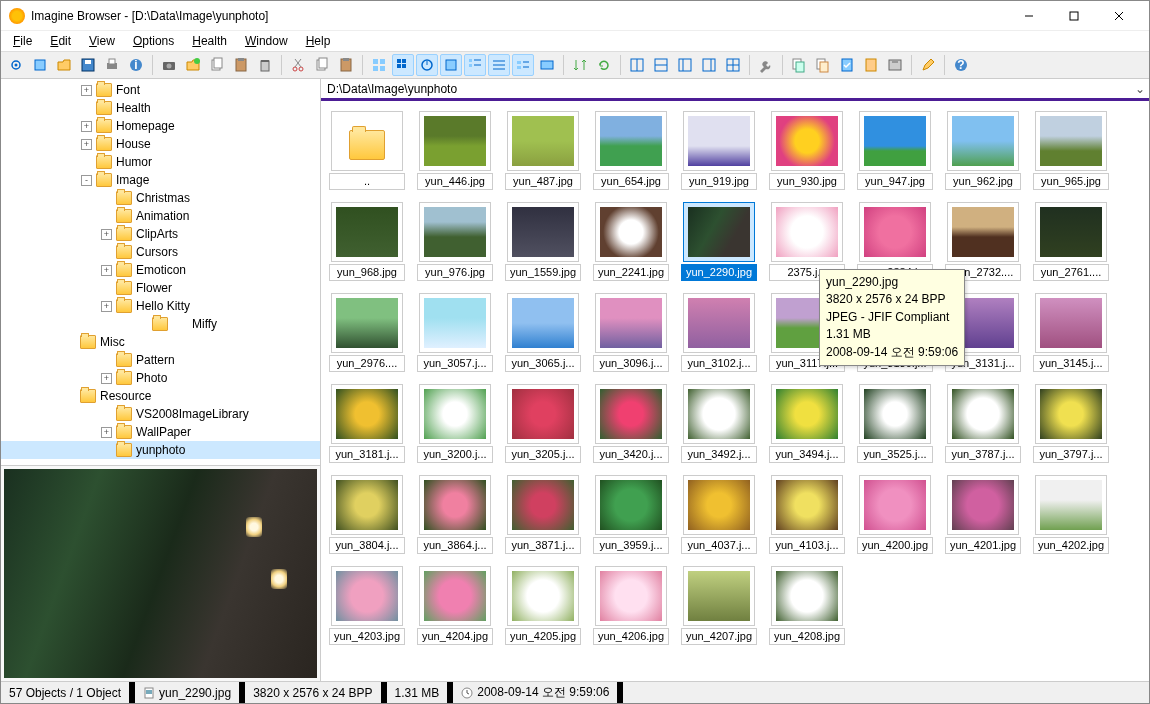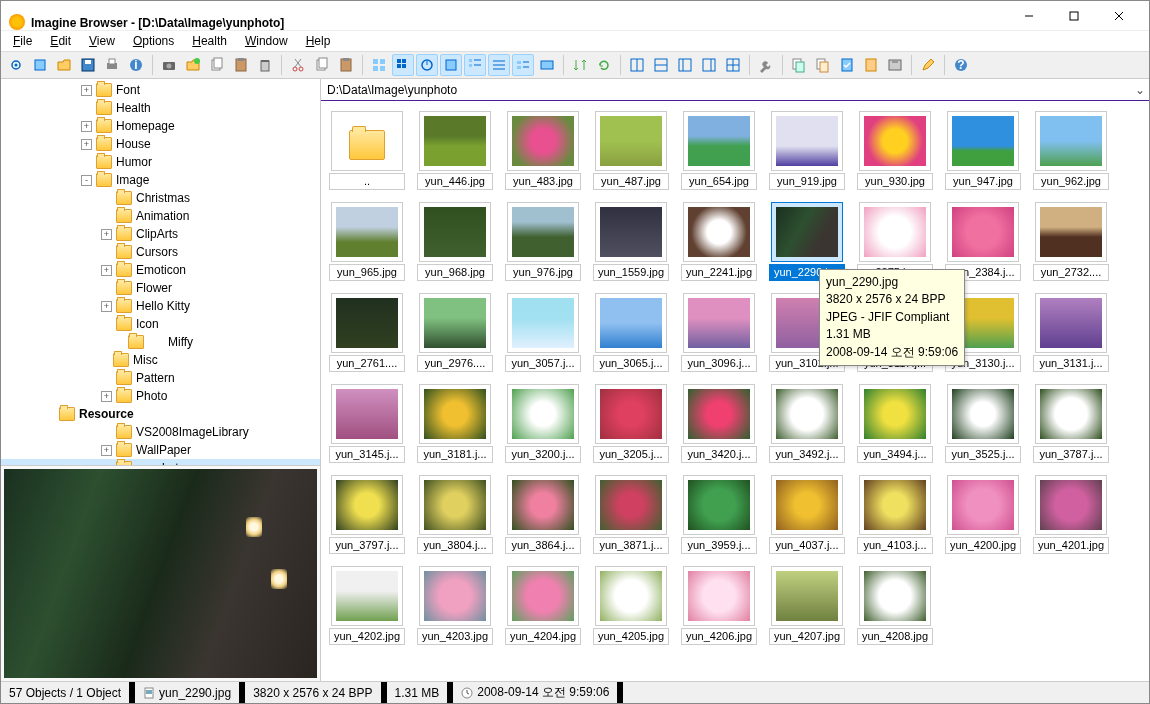--- a/index.html
+++ b/index.html
@@ -1,18 +1,18 @@
 <!DOCTYPE html>
 <html><head>
 <meta charset="utf-8">
 <style>
 * { margin: 0; padding: 0; box-sizing: border-box; font-family: "Segoe UI", Tahoma, sans-serif; font-size: 12px; }
 body { background: #fff; overflow: hidden; }
 .window { width: 1150px; height: 704px; display: flex; flex-direction: column; border: 1px solid #888; }
-.titlebar { height: 30px; background: #fff; display: flex; align-items: flex-end; padding: 0 8px; border-bottom: 1px solid #eee; font-weight: bold; }
+.titlebar { height: 30px; background: #fff; display: flex; align-items: center; padding: 0 8px; border-bottom: 1px solid #eee; }
 .titlebar .icon { width: 16px; height: 16px; background: radial-gradient(circle, #ffc107 40%, #ff9800 70%); border-radius: 50%; margin-right: 6px; }
 .titlebar .title { flex: 1; font-size: 12px; }
 .winbtns { display: flex; gap: 0; }
 .winbtn { width: 45px; height: 28px; display: flex; align-items: center; justify-content: center; cursor: pointer; }
 .menubar { height: 20px; display: flex; align-items: center; padding: 0 4px; gap: 2px; }
 .menuitem { padding: 2px 8px; cursor: pointer; }
 .menuitem:first-letter { text-decoration: underline; }
 .toolbar { height: 28px; background: #f0f0f0; border-top: 1px solid #ddd; border-bottom: 1px solid #ccc; display: flex; align-items: center; padding: 0 4px; gap: 2px; }
 .tbtn { width: 22px; height: 22px; display: flex; align-items: center; justify-content: center; cursor: pointer; border: 1px solid transparent; border-radius: 2px; }
 .tbtn.active { background: #cce8ff; border-color: #99d1ff; }
@@ -25,21 +25,21 @@
 .tree-row.selected { background: #cce8ff; }
 .tree-exp { width: 11px; height: 11px; border: 1px solid #999; display: flex; align-items: center; justify-content: center; font-size: 9px; line-height: 1; margin-right: 4px; background: #fff; color: #555; }
 .tree-exp.hidden { visibility: hidden; }
 .tree-fold { width: 16px; height: 14px; background: linear-gradient(#ffe79c, #ffc83d); border: 1px solid #e0a030; border-radius: 1px; margin-right: 4px; position: relative; }
 .tree-fold::before { content:""; position:absolute; top:-3px; left:0; width:6px; height:3px; background:#ffe79c; border:1px solid #e0a030; border-bottom:none; border-radius:1px 1px 0 0;}
 .tree-label { font-size: 12px; }
 .preview { height: 216px; border-top: 1px solid #ccc; background: #f8f8f8; padding: 3px; }
 .preview-img { width: 100%; height: 100%; background: linear-gradient(110deg, #1a3020 0%, #2d5030 25%, #1a2a1a 50%, #3a3530 70%, #2a2520 100%); position: relative; }
 .lamp { position: absolute; width: 16px; height: 20px; background: radial-gradient(circle, #fff8e0 30%, #f0d080 60%, transparent); border-radius: 3px; }
 .right { flex: 1; display: flex; flex-direction: column; overflow: hidden; }
-.pathbar { height: 22px; border-bottom: 1px solid #4c1d95; display: flex; align-items: center; padding: 0 6px; background: #fff; position:relative; }
+.pathbar { height: 22px; border-bottom: 3px solid #4c1d95; display: flex; align-items: center; padding: 0 6px; background: #fff; position:relative; }
 .pathbar .drop { position:absolute; right:4px; color:#555; cursor:pointer; }
 .thumbs { flex: 1; overflow: auto; background: #fff; padding: 10px 8px; display: flex; flex-wrap: wrap; gap: 12px 12px; align-content: flex-start; position: relative; }
 .thumb { width: 76px; display: flex; flex-direction: column; align-items: center; cursor: pointer; position: relative; }
 .thumb-img { width: 72px; height: 60px; border: 1px solid #ccc; background: #fff; padding: 4px; display: flex; align-items: center; justify-content: center; }
 .thumb-img-inner { width: 100%; height: 100%; }
 .thumb.selected .thumb-img { border: 1px solid #0078d7; background:#cce8ff; }
 .thumb-label { width: 76px; height: 17px; font-size: 11px; text-align: center; white-space: nowrap; overflow: hidden; text-overflow: ellipsis; margin-top: 2px; padding: 1px 2px; border: 1px solid #ccc; background: #fff; }
 .thumb.selected .thumb-label { background: #0078d7; color: #fff; border-color:#0078d7; }
 .folder-icon { width: 36px; height: 30px; background: linear-gradient(#ffe79c,#ffc83d); border:1px solid #e0a030; border-radius:2px; margin: 8px auto 0; position:relative;}
 .folder-icon::before{content:"";position:absolute;top:-5px;left:2px;width:12px;height:5px;background:#ffe79c;border:1px solid #e0a030;border-bottom:none;border-radius:2px 2px 0 0;}
@@ -439,46 +439,41 @@
           <div class="tree-row" style="padding-left: 100px;">
             <div class="tree-exp hidden">+</div>
             <div class="tree-fold"></div>
             <div class="tree-label">Flower</div>
           </div>
           <div class="tree-row" style="padding-left: 100px;">
             <div class="tree-exp">+</div>
             <div class="tree-fold"></div>
             <div class="tree-label">Hello Kitty</div>
           </div>
-          <div class="tree-row" style="padding-left: 100px;">
-            <div class="tree-exp hidden">+</div>
-            <div class="tree-fold"></div>
-            <div class="tree-label">Icon</div>
-          </div>
-          <div class="tree-row" style="padding-left: 92px; gap: 20px;">
+          <div class="tree-row" style="padding-left: 116px; gap: 20px;">
             <div class="tree-exp hidden">+</div>
             <div class="tree-fold"></div>
             <div class="tree-label">Miffy</div>
           </div>
-          <div class="tree-row" style="padding-left: 97px;">
+          <div class="tree-row" style="padding-left: 64px;">
             <div class="tree-exp hidden">+</div>
             <div class="tree-fold"></div>
             <div class="tree-label">Misc</div>
           </div>
           <div class="tree-row" style="padding-left: 100px;">
             <div class="tree-exp hidden">+</div>
             <div class="tree-fold"></div>
             <div class="tree-label">Pattern</div>
           </div>
           <div class="tree-row" style="padding-left: 100px;">
             <div class="tree-exp">+</div>
             <div class="tree-fold"></div>
             <div class="tree-label">Photo</div>
           </div>
-          <div class="tree-row" style="padding-left: 43px; font-weight: bold;">
+          <div class="tree-row" style="padding-left: 64px;">
             <div class="tree-exp hidden">+</div>
             <div class="tree-fold"></div>
             <div class="tree-label">Resource</div>
           </div>
           <div class="tree-row" style="padding-left: 100px;">
             <div class="tree-exp hidden">+</div>
             <div class="tree-fold"></div>
             <div class="tree-label">VS2008ImageLibrary</div>
           </div>
           <div class="tree-row" style="padding-left: 100px;">
@@ -510,26 +505,20 @@
             <div class="thumb-img">
               <div class="folder-icon"></div>
             </div>
             <div class="thumb-label">..</div>
           </div>
           <div class="thumb">
             <div class="thumb-img">
               <div class="thumb-img-inner c1"></div>
             </div>
             <div class="thumb-label">yun_446.jpg</div>
-          </div>
-          <div class="thumb">
-            <div class="thumb-img">
-              <div class="thumb-img-inner c2"></div>
-            </div>
-            <div class="thumb-label">yun_483.jpg</div>
           </div>
           <div class="thumb">
             <div class="thumb-img">
               <div class="thumb-img-inner c3"></div>
             </div>
             <div class="thumb-label">yun_487.jpg</div>
           </div>
           <div class="thumb">
             <div class="thumb-img">
               <div class="thumb-img-inner c4"></div>

